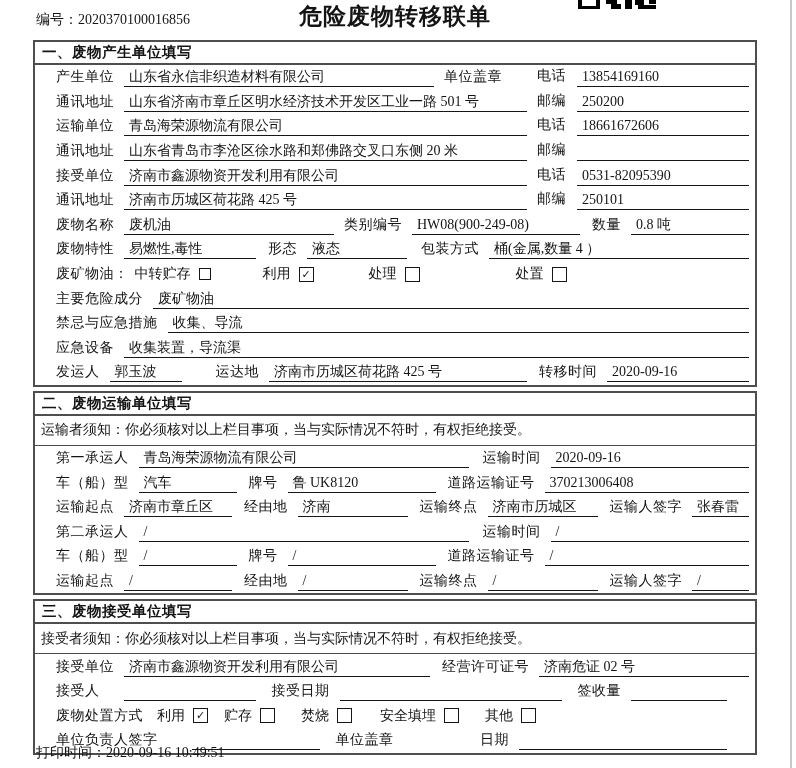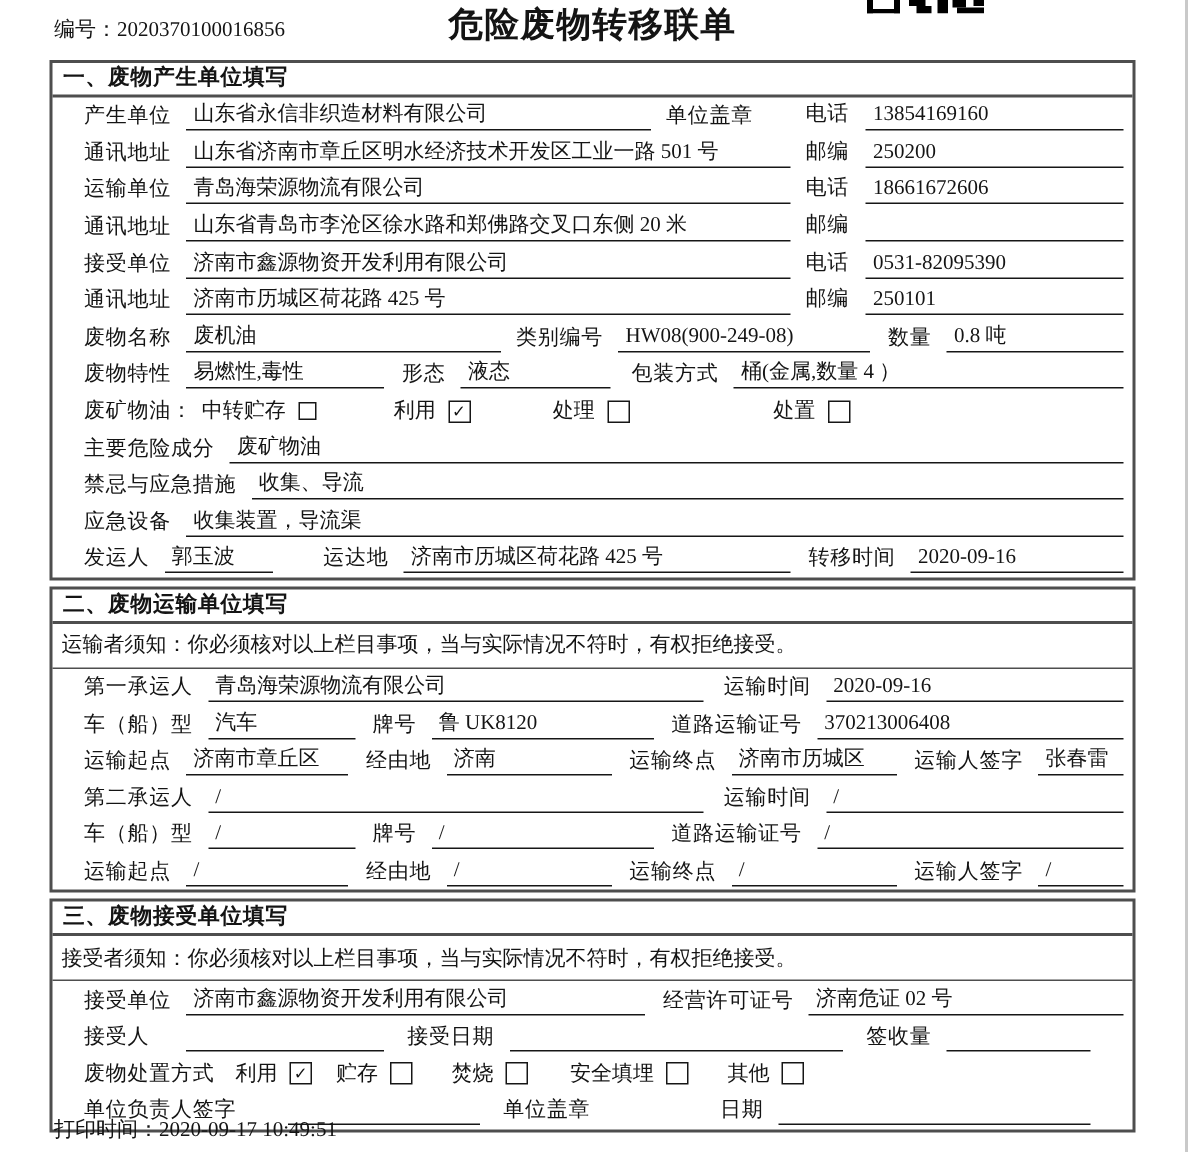--- a/index.html
+++ b/index.html
@@ -295,13 +295,13 @@
       <span class="val" style="width:118px;margin-left:24px"></span>
       <span class="lbl" style="margin-left:16px">单位盖章</span>
       <span class="spacer"></span>
       <span class="lbl">日期</span>
       <span class="val" style="width:198px;margin-right:22px"></span>
     </div>
   </div>
 
 </div>
 
-<div class="footer"><span>打印时间：</span><span>2020-09-17 10:49:51</span></div>
+<div class="footer"><span>打印时间：</span><span>2020-09-16 10:49:51</span></div>
 
 </body></html>

